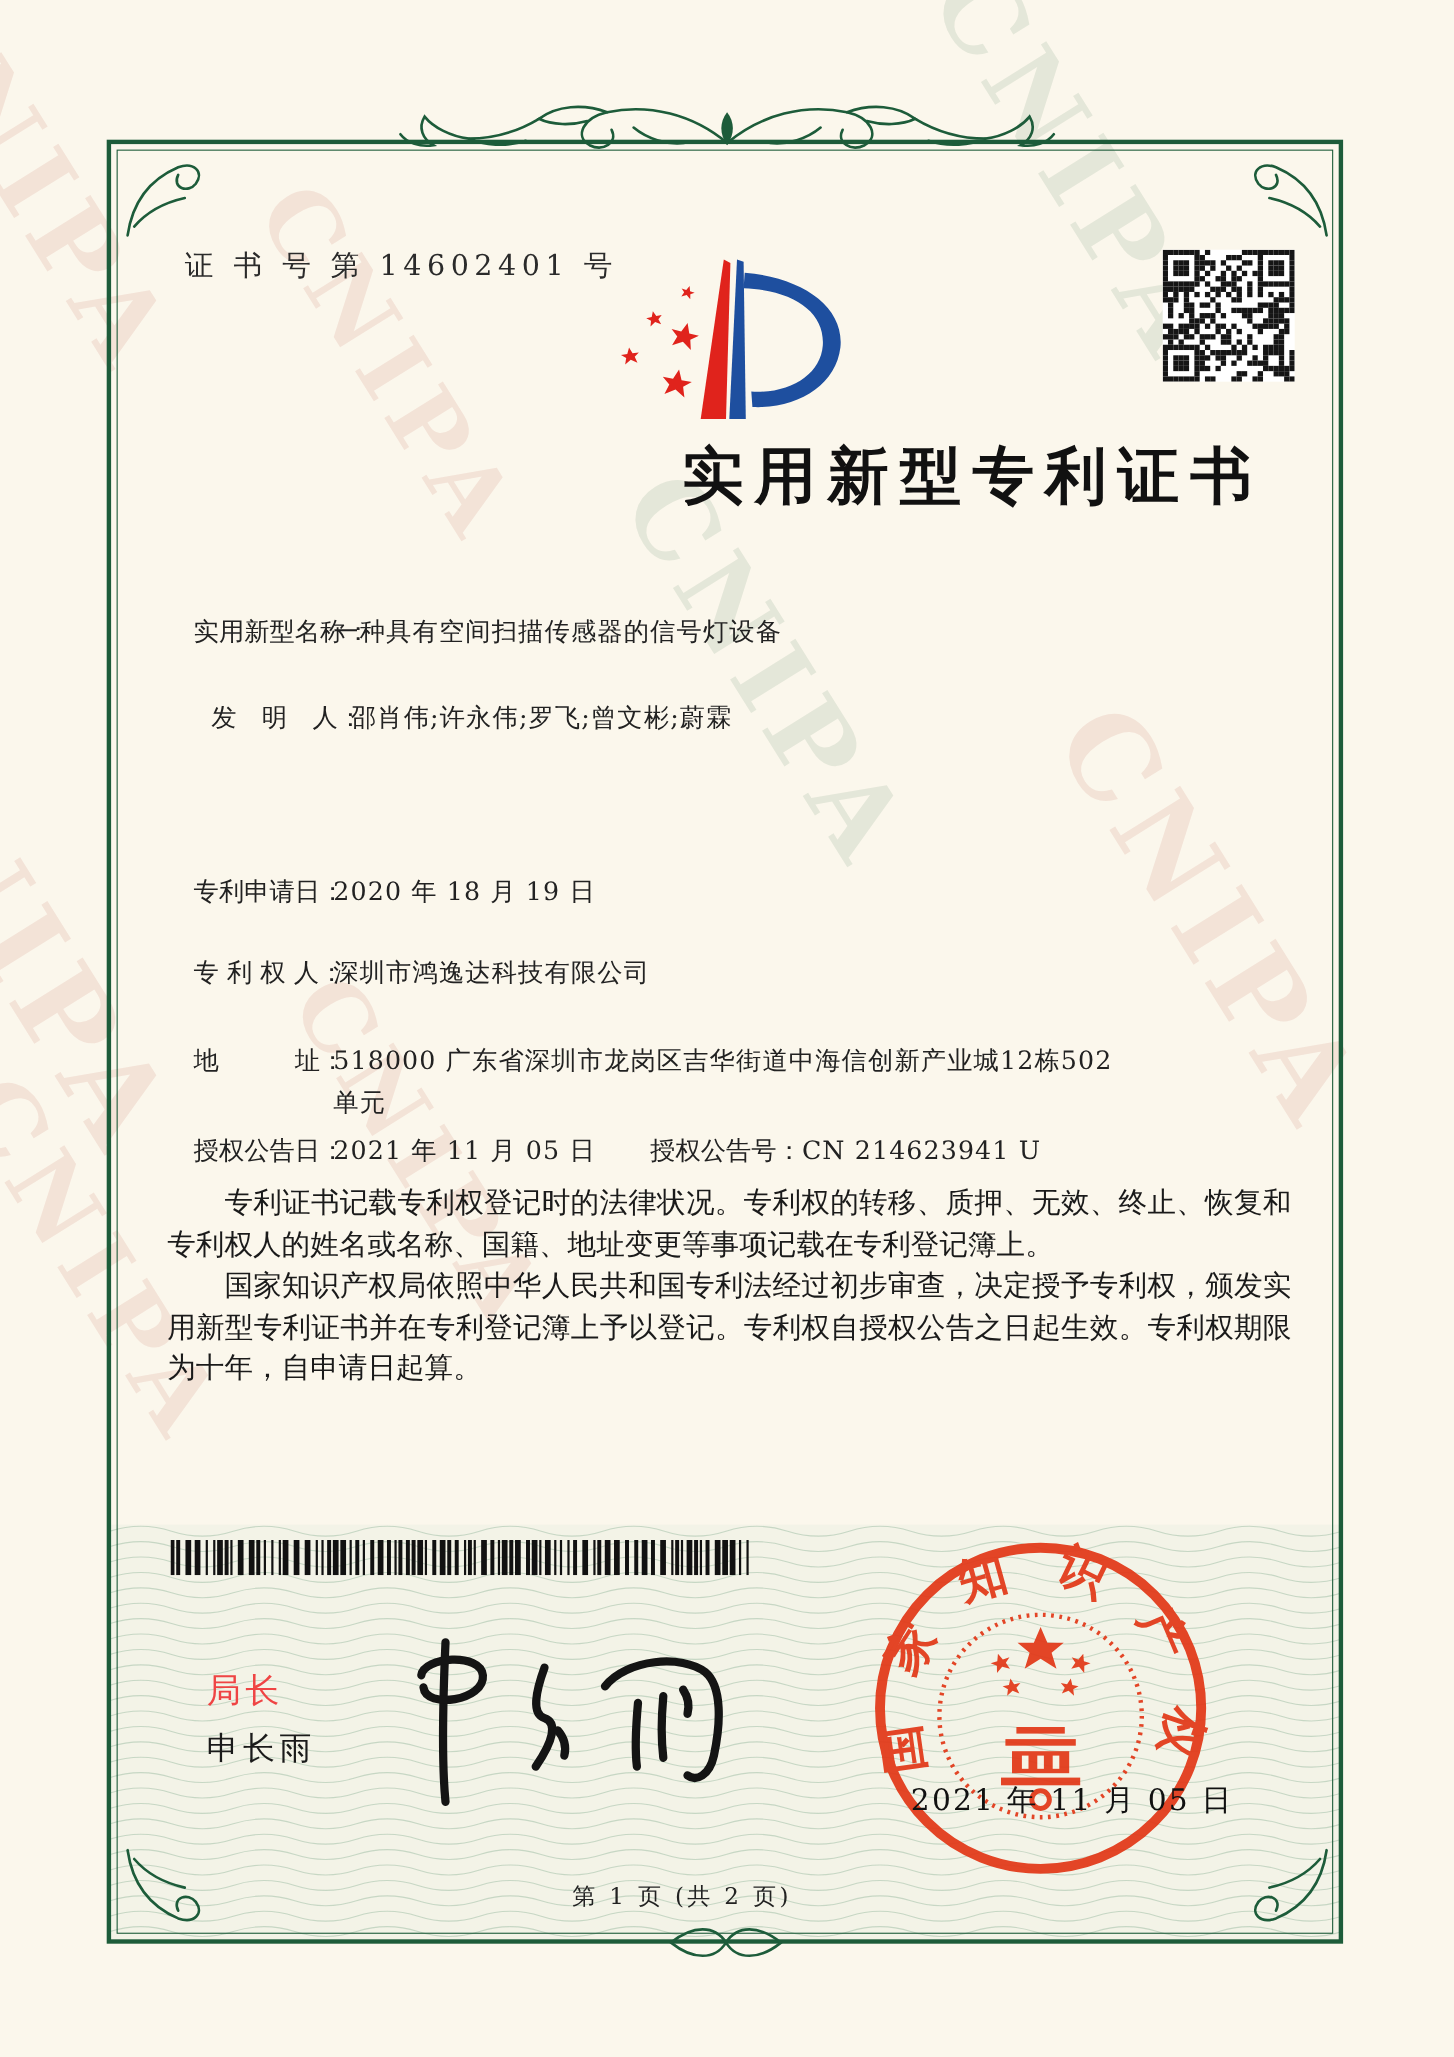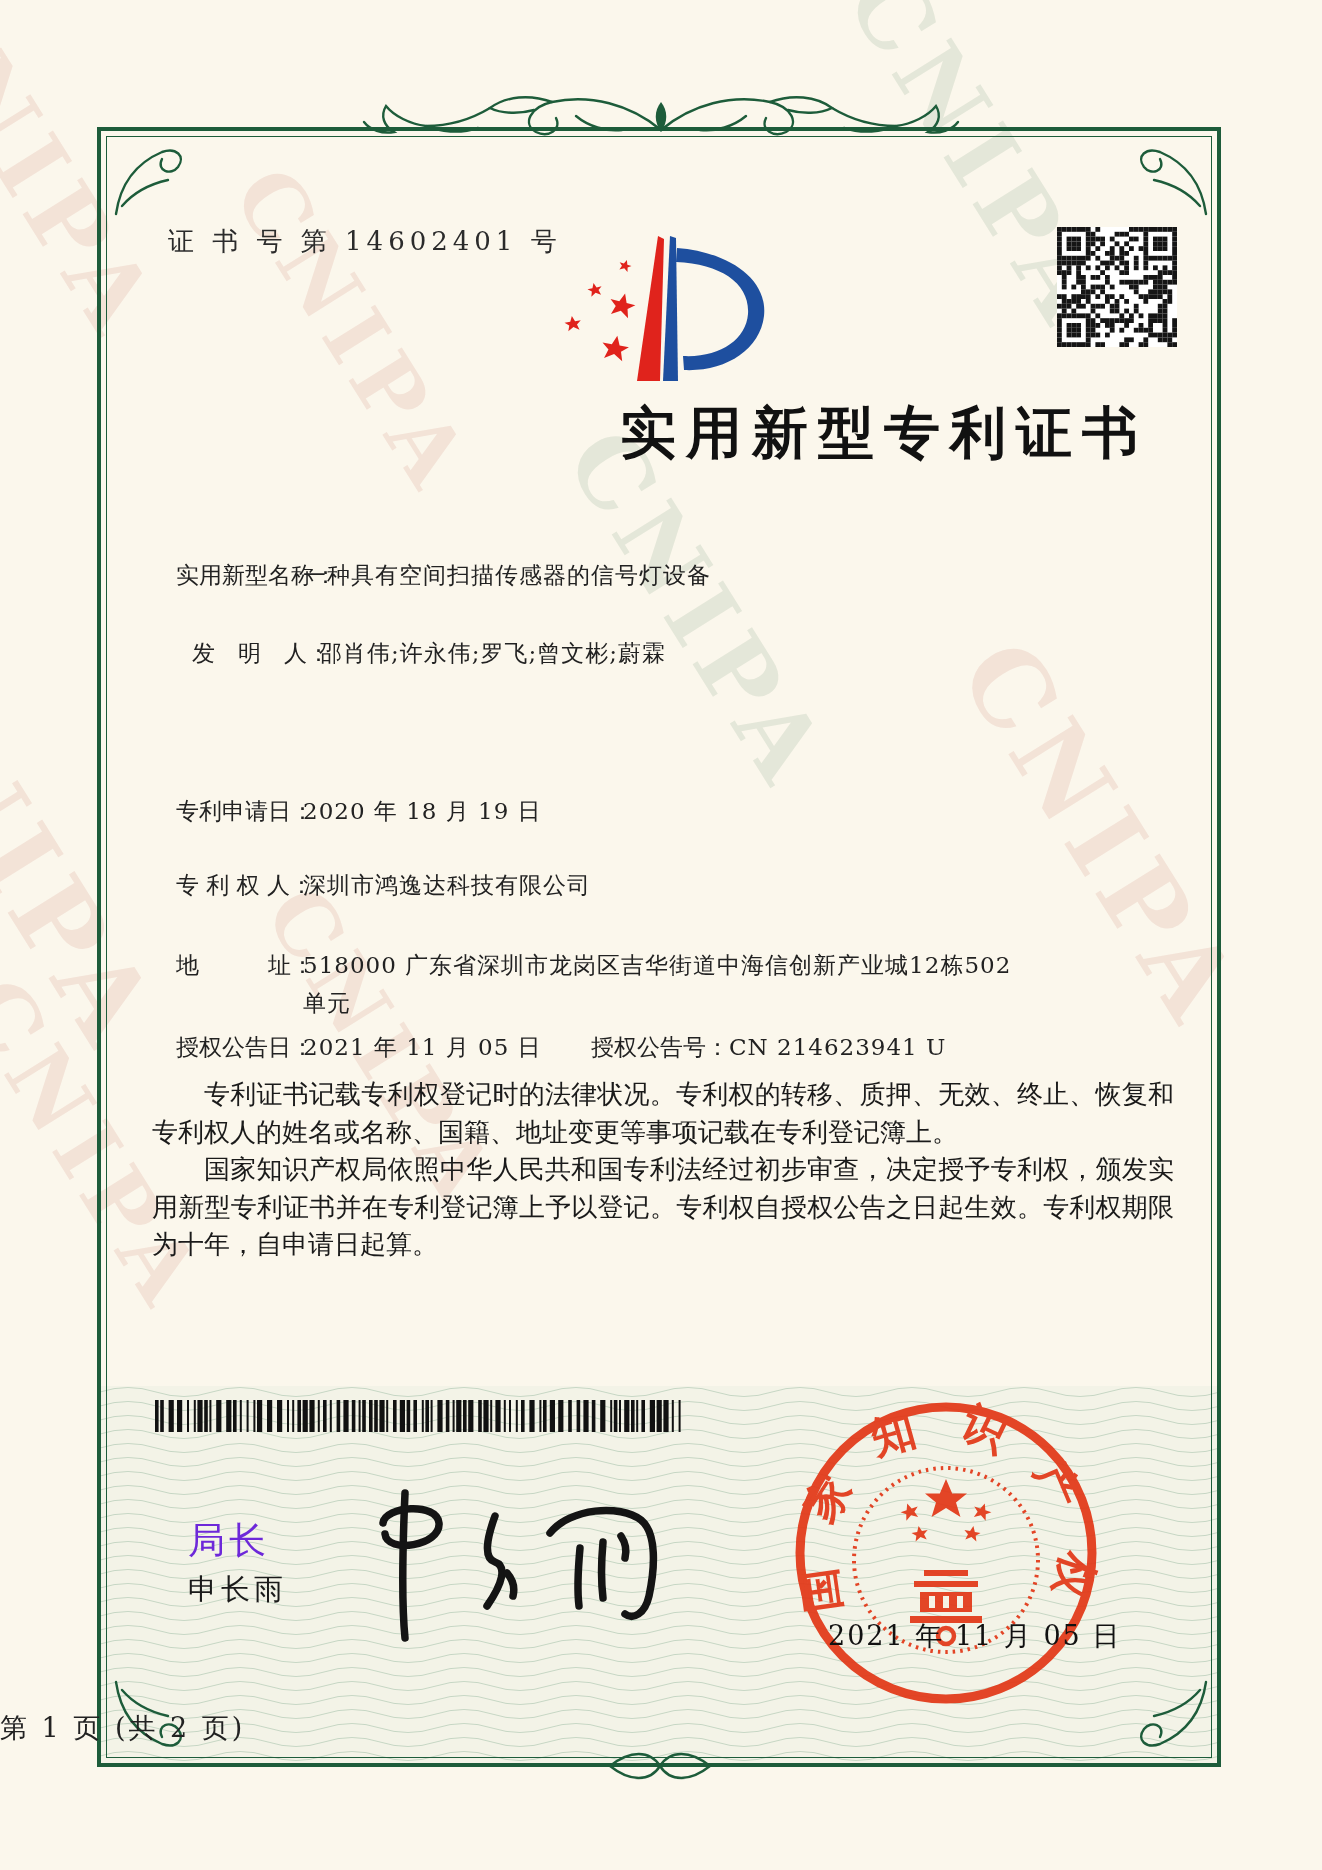--- a/index.html
+++ b/index.html
@@ -81,38 +81,38 @@
     position:absolute;left:152px;top:1076px;width:1022px;
     font-size:26px;line-height:37.5px;text-align:justify;color:#1a1a1a;
   }
   .body-text p{margin:0;text-indent:2em;font-family:"DejaVu Serif",serif;}
 
   
   .barcode{position:absolute;left:155px;top:1400px;width:532px;height:32px;}
   .signoff-title{
     position:absolute;left:188px;top:1516px;
     font-family:"DejaVu Sans","Liberation Sans",sans-serif;
-    font-size:37px;font-weight:500;color:#6d28d9;letter-spacing:4px;
+    font-size:31px;font-weight:500;color:#ef4444;letter-spacing:4px;
   }
   .signoff-name{
     position:absolute;left:188px;top:1570px;
     font-family:"DejaVu Sans","Liberation Sans",sans-serif;
     font-size:29px;font-weight:500;color:#1a1a1a;letter-spacing:4px;
   }
   .signature{position:absolute;left:375px;top:1478px;width:300px;height:170px;}
   .signature path{stroke:#141414;stroke-width:7.5px;fill:none;stroke-linecap:round;stroke-linejoin:round;}
 
   .seal{position:absolute;left:791px;top:1398px;width:310px;height:310px;opacity:.93;}
   .seal-date{
     position:absolute;left:828px;top:1618px;
     font-size:27px;letter-spacing:2px;color:#111;white-space:nowrap;
   }
   .page-info{
-    position:absolute;left:0;top:1710px;width:1240px;
-    font-size:27px;letter-spacing:3px;color:#222;
+    position:absolute;left:0;top:1710px;width:1240px;text-align:center;
+    font-size:21px;letter-spacing:3px;color:#222;
   }
   .cont-note-box{
     position:absolute;left:512px;top:1778px;
     background:#fffdf6;padding:8px 18px;
   }
   .cont-note{font-size:25px;letter-spacing:3px;color:#1a1a1a;font-family:"DejaVu Serif",serif;}
 </style>
 </head>
 <body>
 

